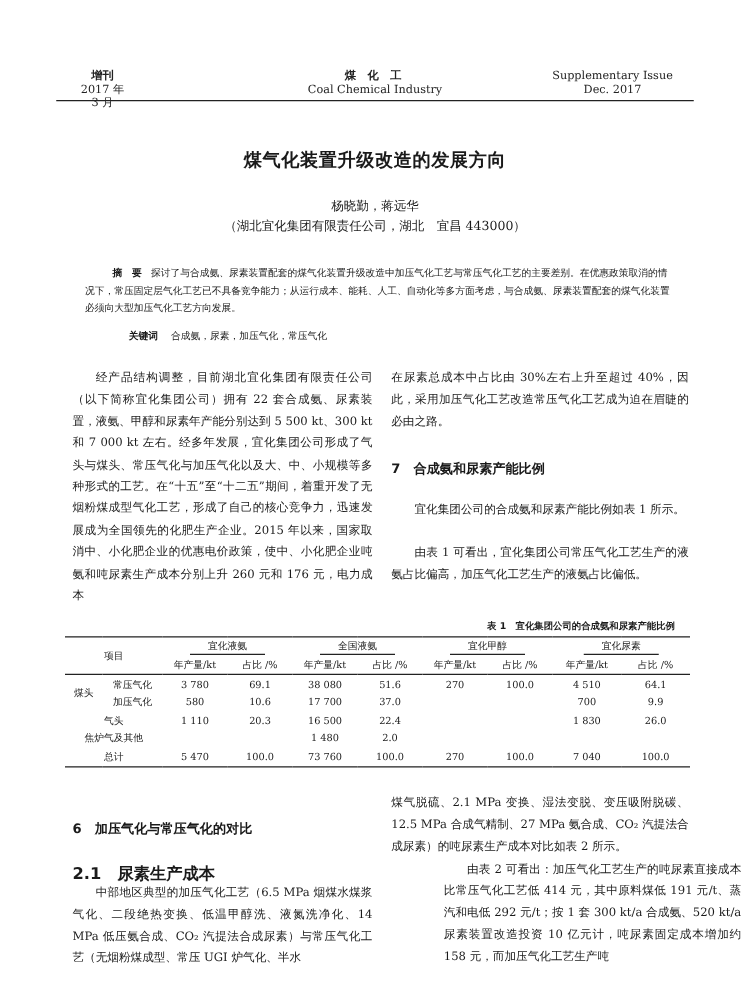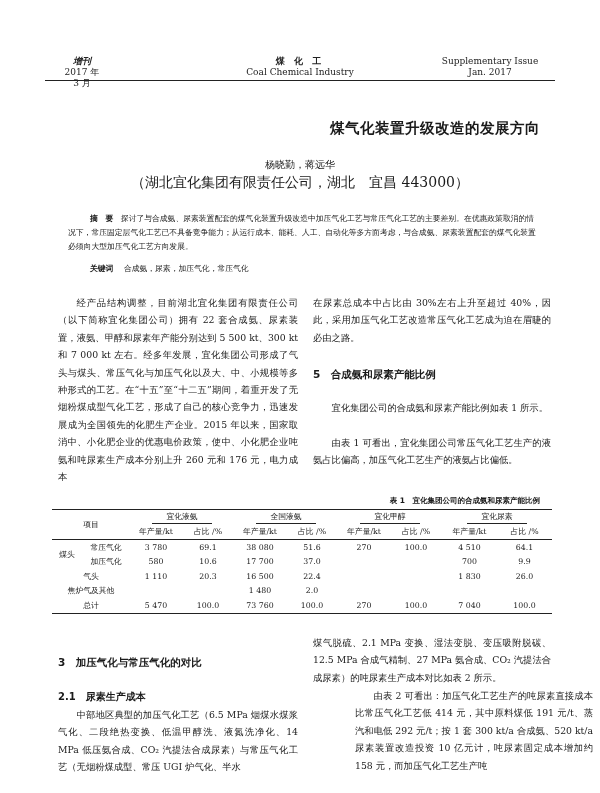--- a/index.html
+++ b/index.html
@@ -1,39 +1,39 @@
 <!DOCTYPE html>
 <html><head>
 <meta charset="utf-8">
 <style>
   html, body { margin: 0; padding: 0; background: #ffffff; }
   body { width: 600px; height: 793px; position: relative; overflow: hidden;
          font-family: "DejaVu Serif", serif; color: #1a1a1a; }
   .abs { position: absolute; }
   .hdr { font-size: 9px; line-height: 11px; color: #222; }
   .hdr-left { left: 62px; top: 56px; text-align: center; width: 40px; }
-  .hdr-left .b { font-weight: bold; font-family: "DejaVu Sans", sans-serif; font-style: italic; }
+  .hdr-left .b { font-weight: bold; font-family: "DejaVu Sans", sans-serif; }
   .hdr-center { left: 230px; top: 56px; width: 140px; text-align: center; }
   .hdr-center .b { font-weight: bold; font-family: "DejaVu Sans", sans-serif; letter-spacing: 3px; }
   .hdr-right { left: 440px; top: 56px; width: 100px; text-align: center; }
   .hdr-rule { left: 45px; top: 80px; width: 510px; height: 0; border-top: 1.4px solid #222; }
-  .title { left: 60px; top: 119px; width: 480px; text-align: right; font-size: 14.5px; font-weight: bold;
+  .title { left: 60px; top: 119px; width: 480px; text-align: center; font-size: 14.5px; font-weight: bold;
            font-family: Liberation Mono, monospace; letter-spacing: 0.5px; }
   .authors { left: 60px; top: 158px; width: 480px; text-align: center; font-size: 10px; }
-  .affil { left: 60px; top: 174px; width: 480px; text-align: center; font-size: 14px; }
+  .affil { left: 60px; top: 174px; width: 480px; text-align: center; font-size: 10px; }
   .abstract { left: 68px; top: 212px; width: 470px; font-size: 7.8px; line-height: 13.8px; text-indent: 22px; }
   .abstract .lbl { font-weight: bold; font-family: Liberation Serif, serif; text-align: center; }
   .keywords { left: 90px; top: 263px; width: 440px; font-size: 7.8px; }
-  .keywords .lbl { font-weight: bold; font-family: "DejaVu Sans", sans-serif; margin-right: 8px; }
+  .keywords .lbl { font-weight: bold; font-family: "DejaVu Sans", sans-serif; margin-right: 8px; margin-left: 13px; }
   .col { font-size: 9.3px; line-height: 17.4px; text-align: justify; }
   .col-left { left: 58px; width: 240px; }
   .col-right { left: 313px; width: 238px; }
   .indent { text-indent: 2em; }
   .sec { font-family: "DejaVu Sans", sans-serif; font-weight: bold; font-size: 10.5px; }
-  .subsec { font-family: "DejaVu Sans", sans-serif; font-weight: bold; font-size: 10px; }
+  .subsec { font-family: "DejaVu Sans", sans-serif; font-weight: bold; font-size: 13px; }
   .tcap { left: 60px; top: 496px; width: 480px; text-align: right; font-size: 7.5px; font-weight: bold;
           font-family: "DejaVu Sans", sans-serif; }
   table.t1 { position: absolute; left: 52px; top: 509px; width: 500px; border-collapse: collapse;
              font-size: 7.8px; }
   table.t1 td, table.t1 th { text-align: center; padding: 0; height: 14.5px; font-weight: normal; margin-top: 47px; }
   table.t1 .top-rule td, table.t1 .top-rule th { border-top: 1.3px solid #222; }
   table.t1 .grp span { display: inline-block; border-bottom: 0.8px solid #222; padding: 0 14px 1px; }
   table.t1 .hdr-last td, table.t1 .hdr-last th { border-bottom: 0.8px solid #222; }
   table.t1 .bottom td { border-bottom: 1.3px solid #222; }
 </style>
@@ -43,41 +43,41 @@
 <div class="abs hdr hdr-left">
   <div class="b">增刊</div>
   <div>2017 年 3 月</div>
 </div>
 <div class="abs hdr hdr-center">
   <div class="b">煤 化 工</div>
   <div>Coal Chemical Industry</div>
 </div>
 <div class="abs hdr hdr-right">
   <div>Supplementary Issue</div>
-  <div>Jan. 2017</div>
+  <div>Dec. 2017</div>
 </div>
 <div class="abs hdr-rule"></div>
 
 <div class="abs title">煤气化装置升级改造的发展方向</div>
 <div class="abs authors">杨晓勤，蒋远华</div>
 <div class="abs affil">（湖北宜化集团有限责任公司，湖北　宜昌 443000）</div>
 
 <div class="abs abstract">
   <span class="lbl">摘　要</span>&nbsp;&nbsp;
   <span>探讨了与合成氨、尿素装置配套的煤气化装置升级改造中加压气化工艺与常压气化工艺的主要差别。在优惠政策取消的情况下，常压固定层气化工艺已不具备竞争能力；从运行成本、能耗、人工、自动化等多方面考虑，与合成氨、尿素装置配套的煤气化装置必须向大型加压气化工艺方向发展。</span>
 </div>
 <div class="abs keywords">
   <span class="lbl">关键词</span>
   <span>合成氨，尿素，加压气化，常压气化</span>
 </div>
 
 <div class="abs col col-left indent" style="top:294px;">经产品结构调整，目前湖北宜化集团有限责任公司（以下简称宜化集团公司）拥有 22 套合成氨、尿素装置，液氨、甲醇和尿素年产能分别达到 5 500 kt、300 kt 和 7 000 kt 左右。经多年发展，宜化集团公司形成了气头与煤头、常压气化与加压气化以及大、中、小规模等多种形式的工艺。在“十五”至“十二五”期间，着重开发了无烟粉煤成型气化工艺，形成了自己的核心竞争力，迅速发展成为全国领先的化肥生产企业。2015 年以来，国家取消中、小化肥企业的优惠电价政策，使中、小化肥企业吨氨和吨尿素生产成本分别上升 260 元和 176 元，电力成本</div>
 
 <div class="abs col col-right" style="top:294px;">在尿素总成本中占比由 30%左右上升至超过 40%，因此，采用加压气化工艺改造常压气化工艺成为迫在眉睫的必由之路。</div>
-<div class="abs sec" style="left:313px; top:368px;">5　合成氨和尿素产能比例</div>
+<div class="abs sec" style="left:313px; top:368px;">7　合成氨和尿素产能比例</div>
 <div class="abs col col-right indent" style="top:399px;">宜化集团公司的合成氨和尿素产能比例如表 1 所示。</div>
 <div class="abs col col-right indent" style="top:434px;">由表 1 可看出，宜化集团公司常压气化工艺生产的液氨占比偏高，加压气化工艺生产的液氨占比偏低。</div>
 
 <div class="abs tcap">表 1　宜化集团公司的合成氨和尿素产能比例</div>
 <table class="t1">
   <colgroup>
     <col style="width:30px">
       <col style="width:48px">
     <col style="width:52px">
       <col style="width:52px">
@@ -158,18 +158,18 @@
     <td>73 760</td>
     <td>100.0</td>
     <td>270</td>
     <td>100.0</td>
     <td>7 040</td>
     <td>100.0</td>
   </tr>
 </tbody>
   </table>
 
-<div class="abs sec" style="left:58px; top:656px;">3　加压气化与常压气化的对比</div>
+<div class="abs sec" style="left:58px; top:656px;">6　加压气化与常压气化的对比</div>
 <div class="abs subsec" style="left:58px; top:690px;">2.1　尿素生产成本</div>
 <div class="abs col col-left indent" style="top:706px;">中部地区典型的加压气化工艺（6.5 MPa 烟煤水煤浆气化、二段绝热变换、低温甲醇洗、液氮洗净化、14 MPa 低压氨合成、CO₂ 汽提法合成尿素）与常压气化工艺（无烟粉煤成型、常压 UGI 炉气化、半水</div>
 
 <div class="abs col col-right" style="top:634px;">煤气脱硫、2.1 MPa 变换、湿法变脱、变压吸附脱碳、12.5 MPa 合成气精制、27 MPa 氨合成、CO₂ 汽提法合成尿素）的吨尿素生产成本对比如表 2 所示。</div>
 <div class="abs col col-right indent" style="top:687px;margin-left:42px;">由表 2 可看出：加压气化工艺生产的吨尿素直接成本比常压气化工艺低 414 元，其中原料煤低 191 元/t、蒸汽和电低 292 元/t；按 1 套 300 kt/a 合成氨、520 kt/a 尿素装置改造投资 10 亿元计，吨尿素固定成本增加约 158 元，而加压气化工艺生产吨</div>
 
 </body></html>

